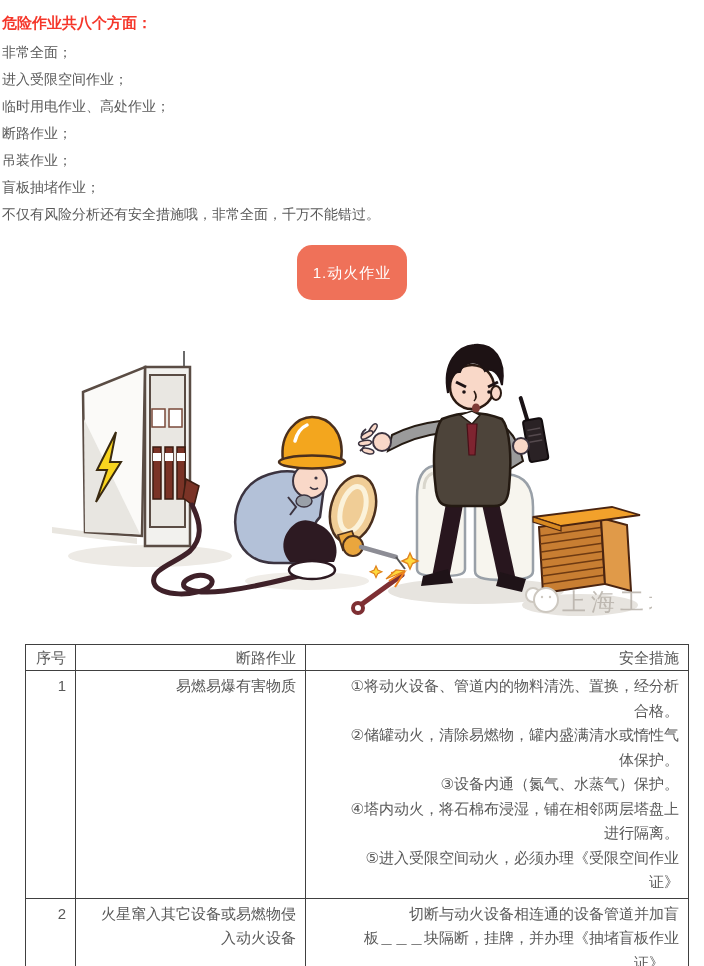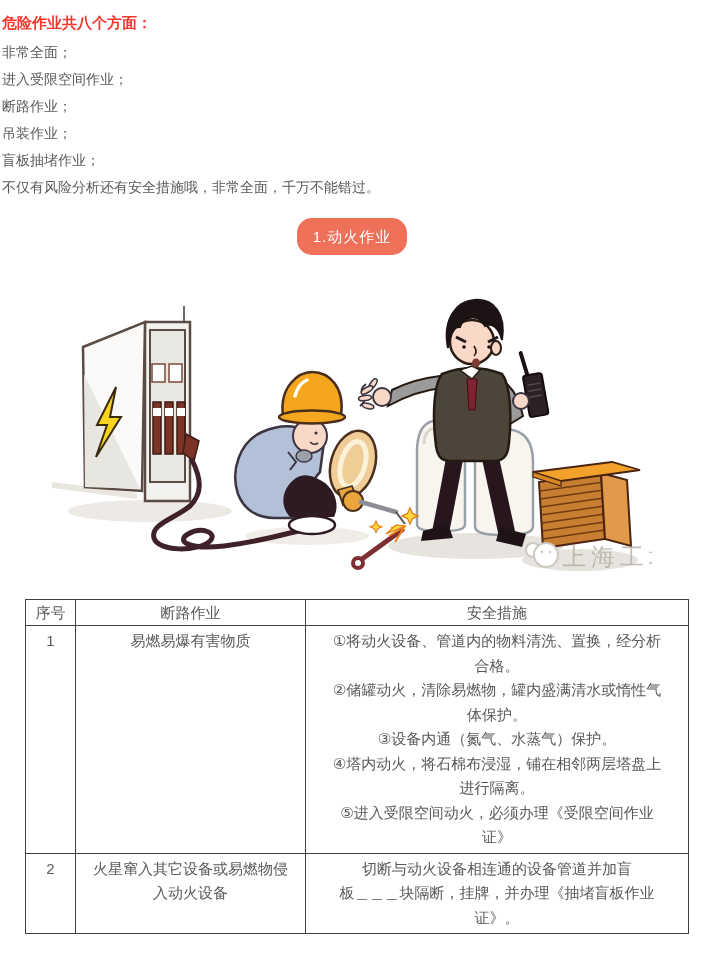--- a/index.html
+++ b/index.html
@@ -7,43 +7,44 @@
        font-family:"Liberation Sans","DejaVu Sans",sans-serif;}
   .page{position:relative;width:704px;height:966px;background:#fff;}
 
   .intro{padding:14px 14px 0 2px;}
   .intro-title{margin:0 0 12px 0;font-size:15px;font-weight:bold;color:#f5372b;}
   .intro-item{margin:0 0 13px 0;font-size:14px;color:#595959;line-height:14px;}
   .intro-note{margin:0;font-size:14px;color:#595959;line-height:14px;}
 
   .badge-row{text-align:center;margin-top:24px;}
   .badge{display:inline-block;background:#ef7159;color:#ffffff;font-size:15px;
-         line-height:15px;padding:11px 16px;border-radius:15px;letter-spacing:1px;}
+         line-height:15px;padding:20px 16px;border-radius:15px;letter-spacing:1px;}
 
   .illustration{margin-top:29px;text-align:center;height:300px;}
   .illustration svg{display:block;margin:0 auto;}
 
   table.risk-table{border-collapse:collapse;table-layout:fixed;width:663px;
                    margin:15px 0 0 25px;color:#595959;font-size:15px;}
   .risk-table th,.risk-table td{border:1px solid #404040;font-weight:normal;
-                   text-align:center;vertical-align:top;padding:3px 9px;}
+                   text-align:right;vertical-align:top;padding:3px 9px;}
   .risk-table th{height:19px;line-height:19px;}
   .cell-no{text-align:center;vertical-align:middle;}
   .cell-multiline{white-space:pre-line;line-height:24.5px;}
   .risk-table td{line-height:24.5px;}
 </style>
 </head>
 <body>
 
 <div class="page">
 
   <div class="intro">
     <p class="intro-title">危险作业共八个方面：</p>
     <p class="intro-item">非常全面；</p>
     <p class="intro-item">进入受限空间作业；</p>
+    <p class="intro-item">临时用电作业、高处作业；</p>
     <p class="intro-item">断路作业；</p>
     <p class="intro-item">吊装作业；</p>
     <p class="intro-item">盲板抽堵作业；</p>
     <p class="intro-note">不仅有风险分析还有安全措施哦，非常全面，千万不能错过。</p>
   </div>
 
   <div class="badge-row">
     <span class="badge">1.动火作业</span>
   </div>
 

